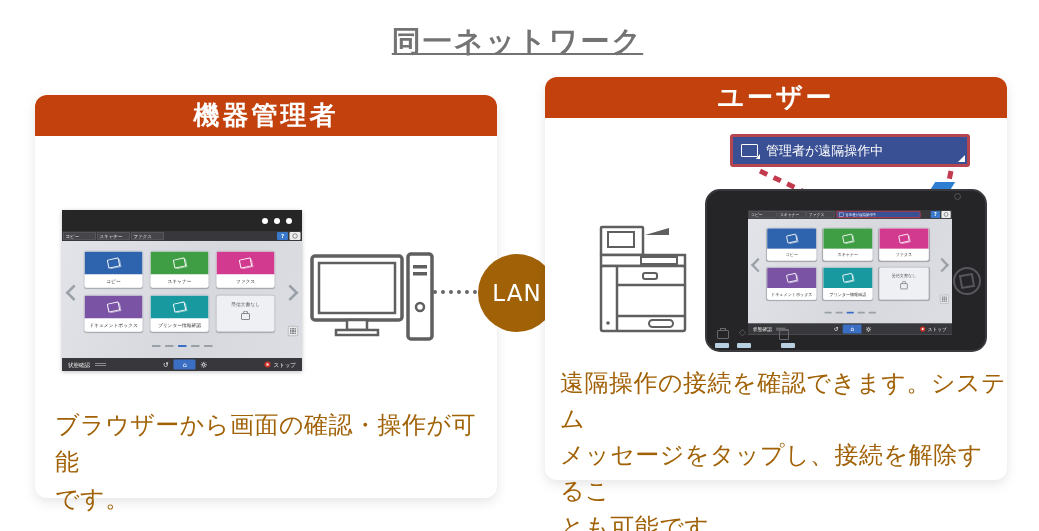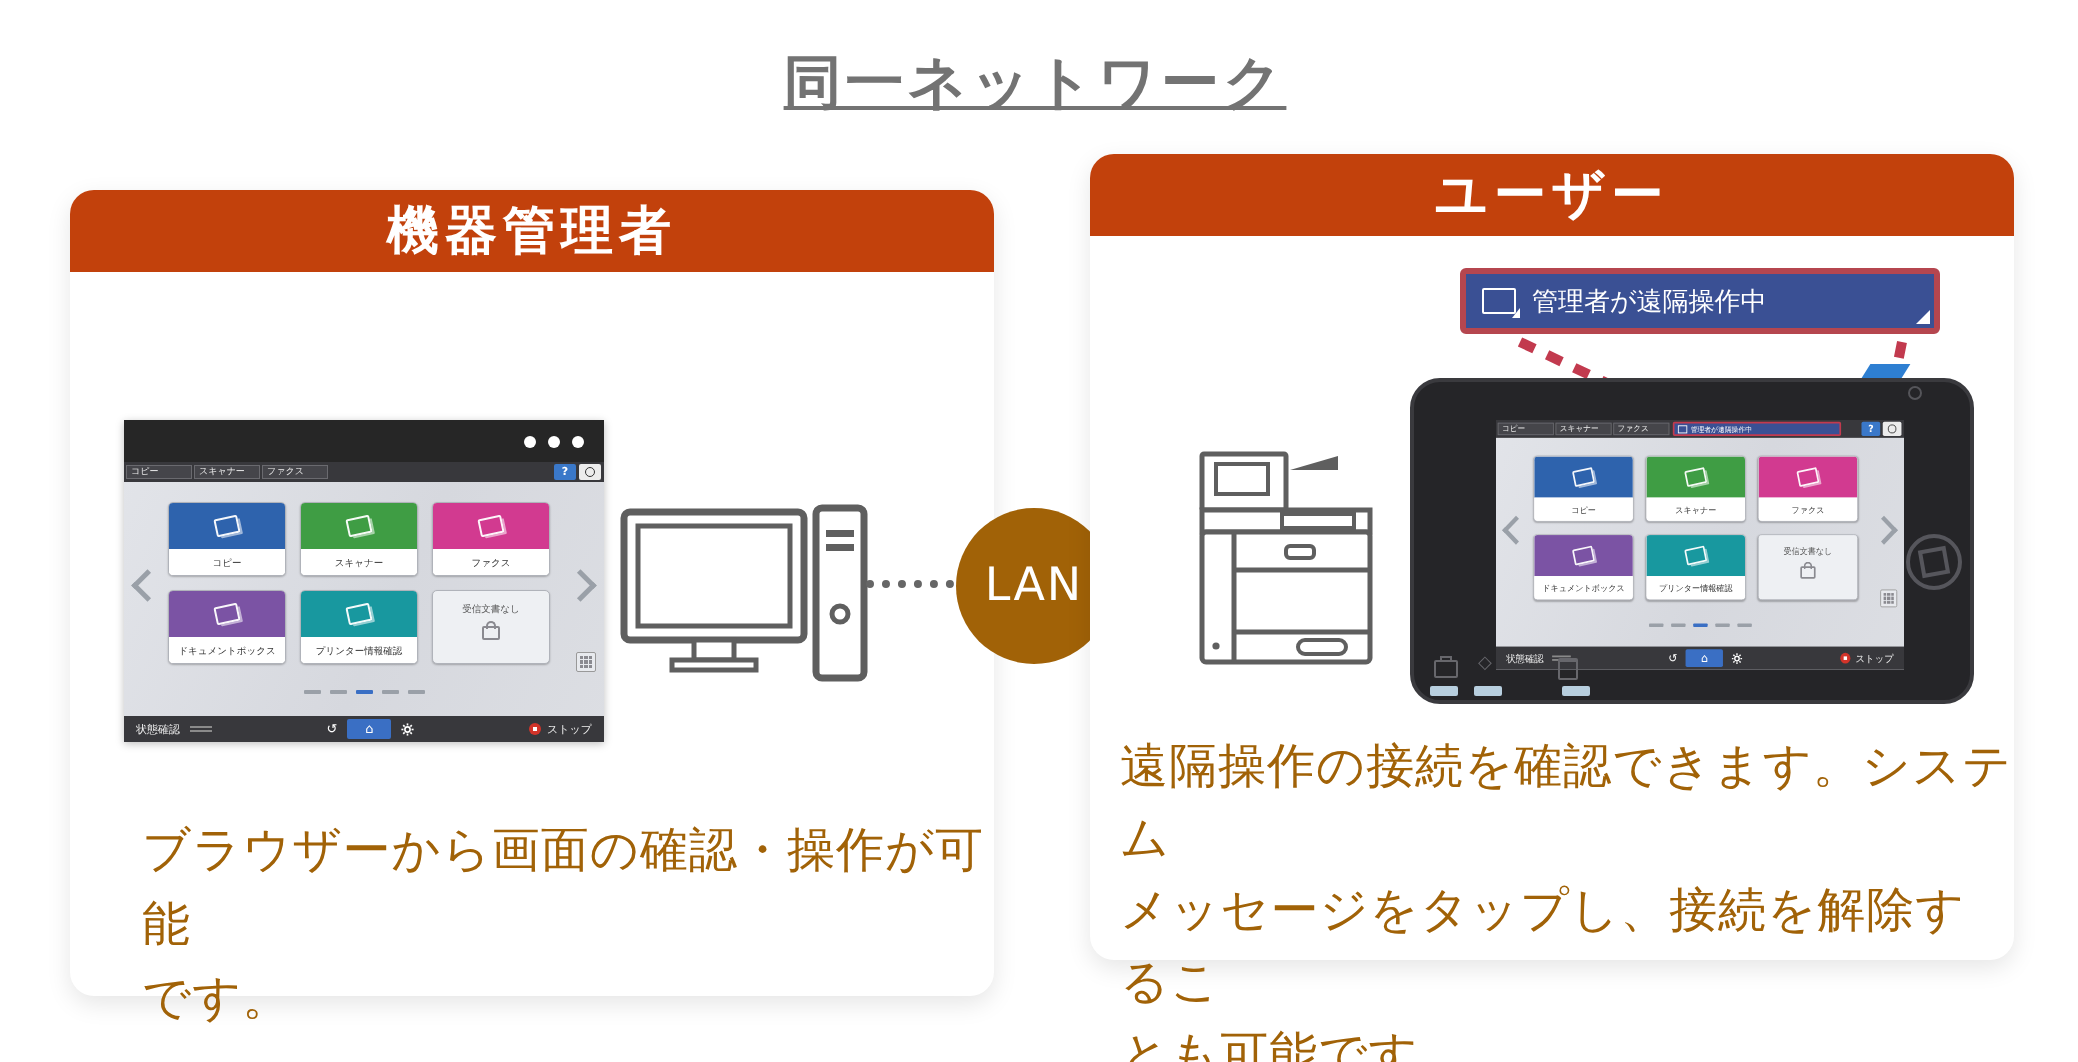--- a/index.html
+++ b/index.html
@@ -12,21 +12,21 @@
 
   
   .card{width:462px;height:403px;background:#fff;border-radius:12px;box-shadow:0 4px 12px rgba(0,0,0,.10);}
   .card-admin{left:35px;top:95px;}
   .card-user{left:545px;top:77px;}
   .card-header{left:0;top:0;width:100%;height:41px;background:#c2410c;border-radius:12px 12px 0 0;
     display:flex;align-items:center;justify-content:center;color:#fff;font-size:26px;font-weight:bold;letter-spacing:3px;}
 
   
   .caption{font-size:24px;line-height:37px;color:#a16207;white-space:pre-line;letter-spacing:.5px;}
-  .caption-admin{left:36px;top:312px;}
+  .caption-admin{left:20px;top:312px;}
   .caption-user{left:15px;top:288px;line-height:36px;}
 
   
   .lan-circle{left:478px;top:254px;width:78px;height:78px;border-radius:50%;background:#a16207;
     display:flex;align-items:center;justify-content:center;color:#fff;font-size:23px;letter-spacing:1px;}
   .dotline{border-top:4px dotted #666;height:0;}
   .dotline-left{left:433px;top:290px;width:44px;}
   .dotline-right{left:557px;top:290px;width:38px;}
 
   

